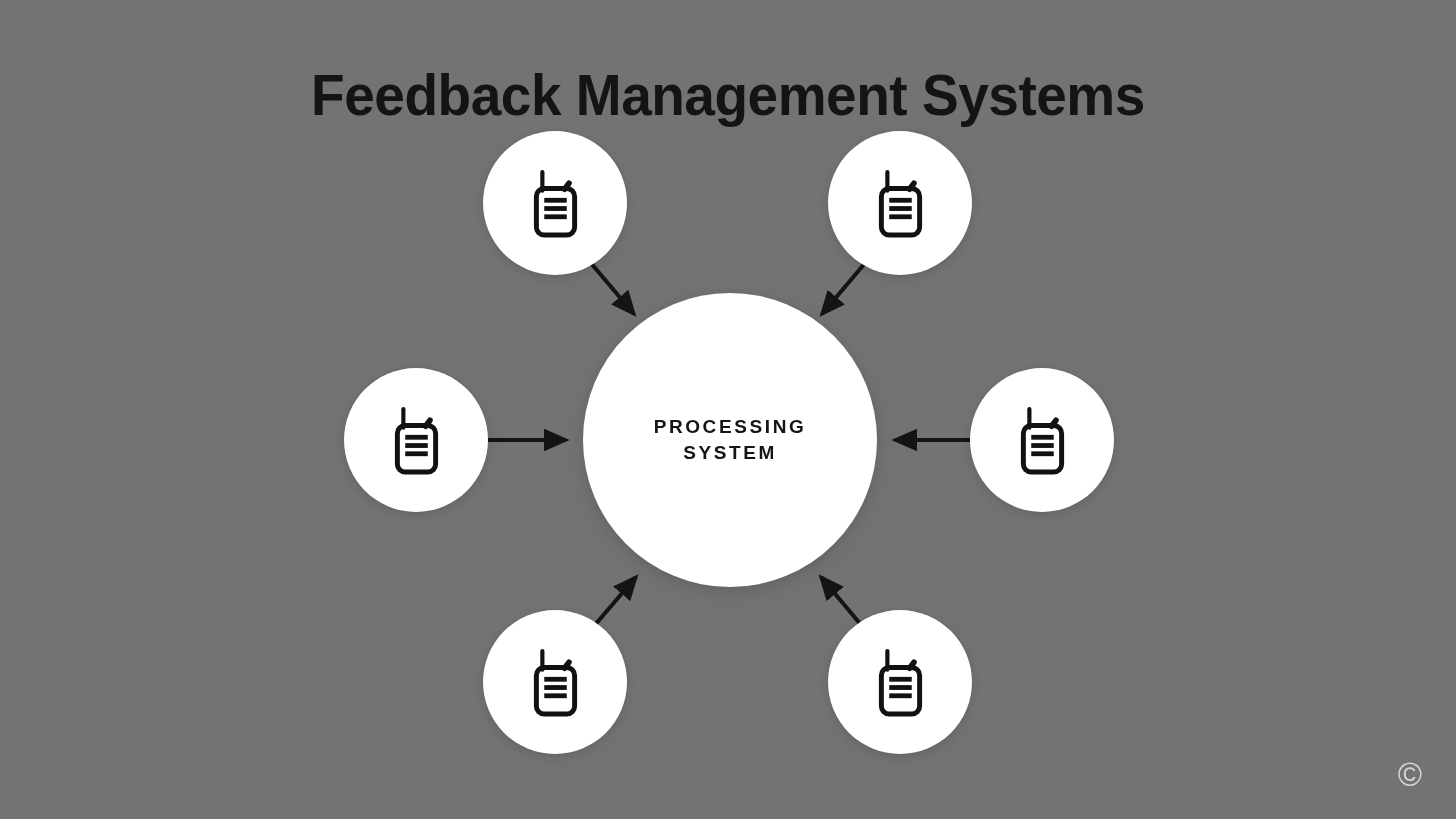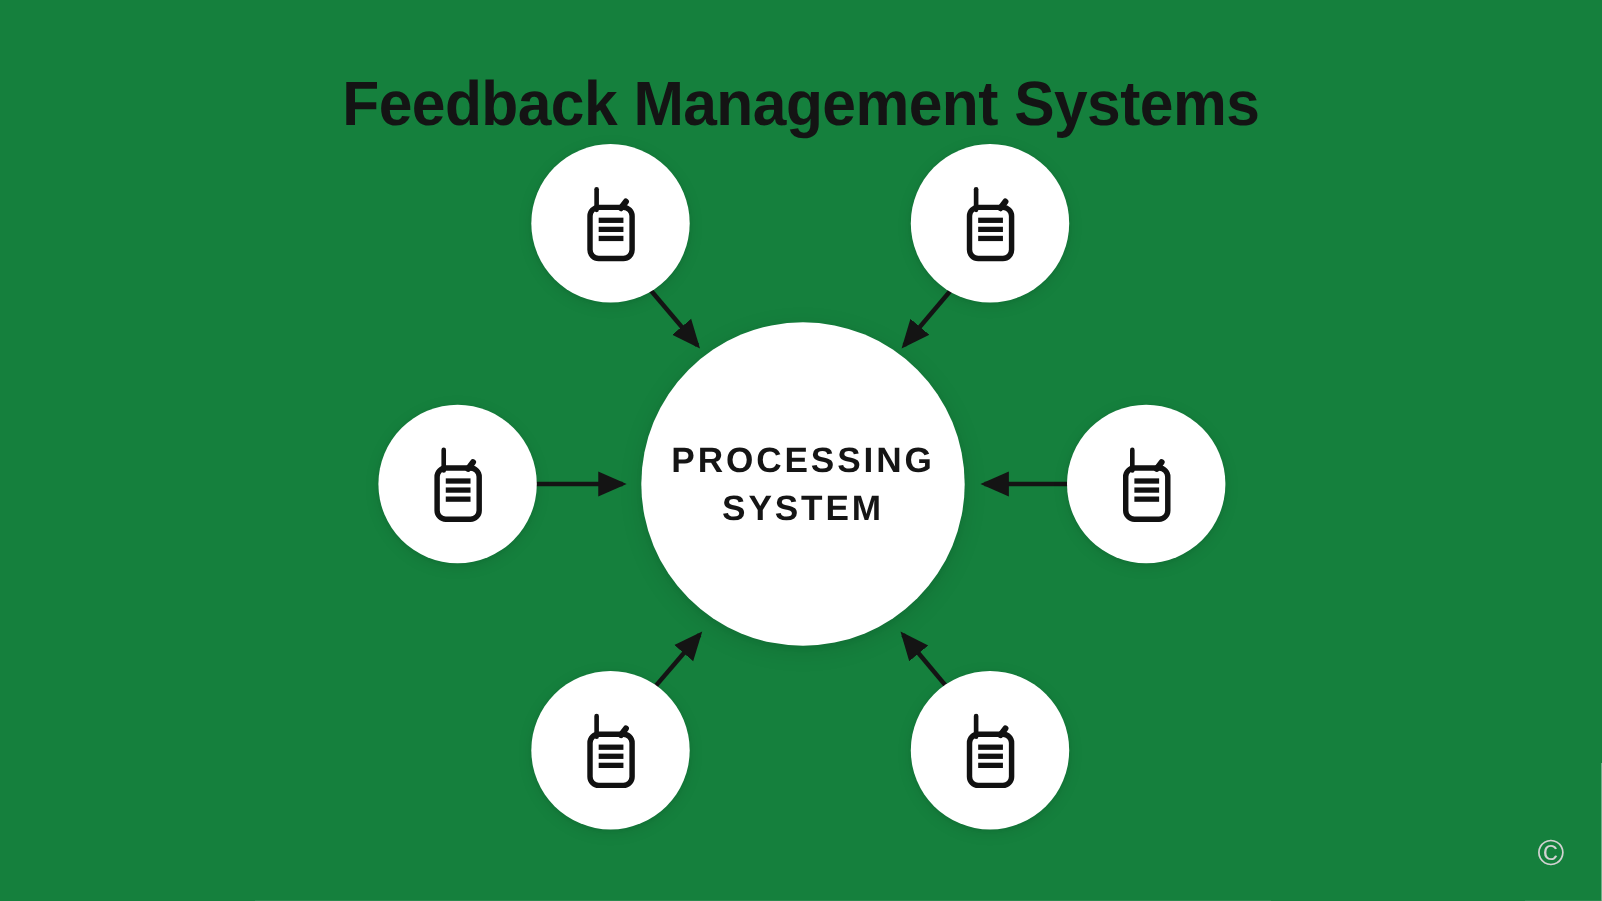--- a/index.html
+++ b/index.html
@@ -57,21 +57,21 @@
     align-items: center;
     justify-content: center;
   }
   .node.hub {
     box-shadow: 0 5px 22px rgba(0, 0, 0, 0.11),
                 0 2px 6px rgba(0, 0, 0, 0.06);
   }
   .hub-label {
     text-align: center;
     font-family: "Liberation Sans", sans-serif;
-    font-size: 32px;
+    font-size: 19px;
     font-weight: 700;
     letter-spacing: 2.6px;
     line-height: 1.38;
     color: #151515;
     text-transform: uppercase;
     white-space: pre-line;
     user-select: none;
   }
   .radio-icon {
     display: block;
@@ -96,21 +96,21 @@
   #watermark .wm-text {
     font-size: 30px;
     font-weight: 700;
     letter-spacing: 7.5px;
     line-height: 1;
   }
 </style>
 </head>
 <body>
 
-<div id="canvas" style="width: 1456px; height: 819px; background: #15803d;">
+<div id="canvas" style="width: 1456px; height: 819px; background: #737373;">
 
   <h1 id="title">Feedback Management Systems</h1>
 
   <svg id="diagram" viewBox="0 0 1456 819" width="1456" height="819" xmlns="http://www.w3.org/2000/svg" aria-hidden="true">
     <defs>
       <marker id="ah" markerWidth="7" markerHeight="7" refX="5.4" refY="3.1" orient="auto" markerUnits="strokeWidth">
         <path d="M0,0.35 L6.3,3.1 L0,5.85 Z" fill="#141414"></path>
       </marker>
     </defs>
     <g id="arrow-group" stroke="#141414" stroke-width="4.1" fill="none" stroke-linecap="butt" marker-end="url(#ah)">

